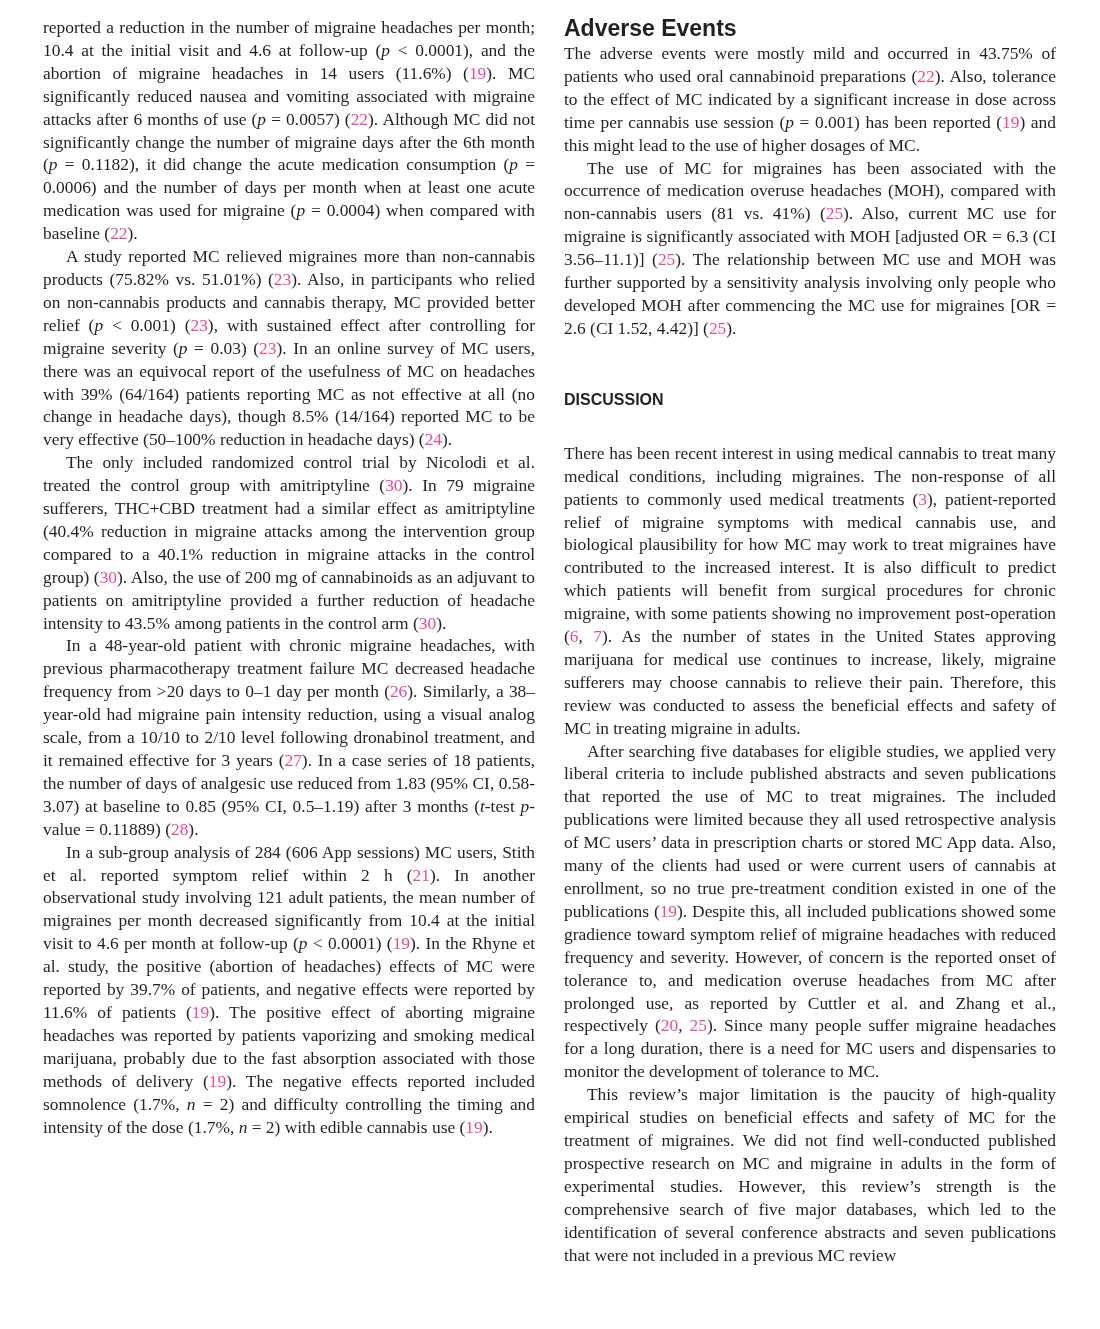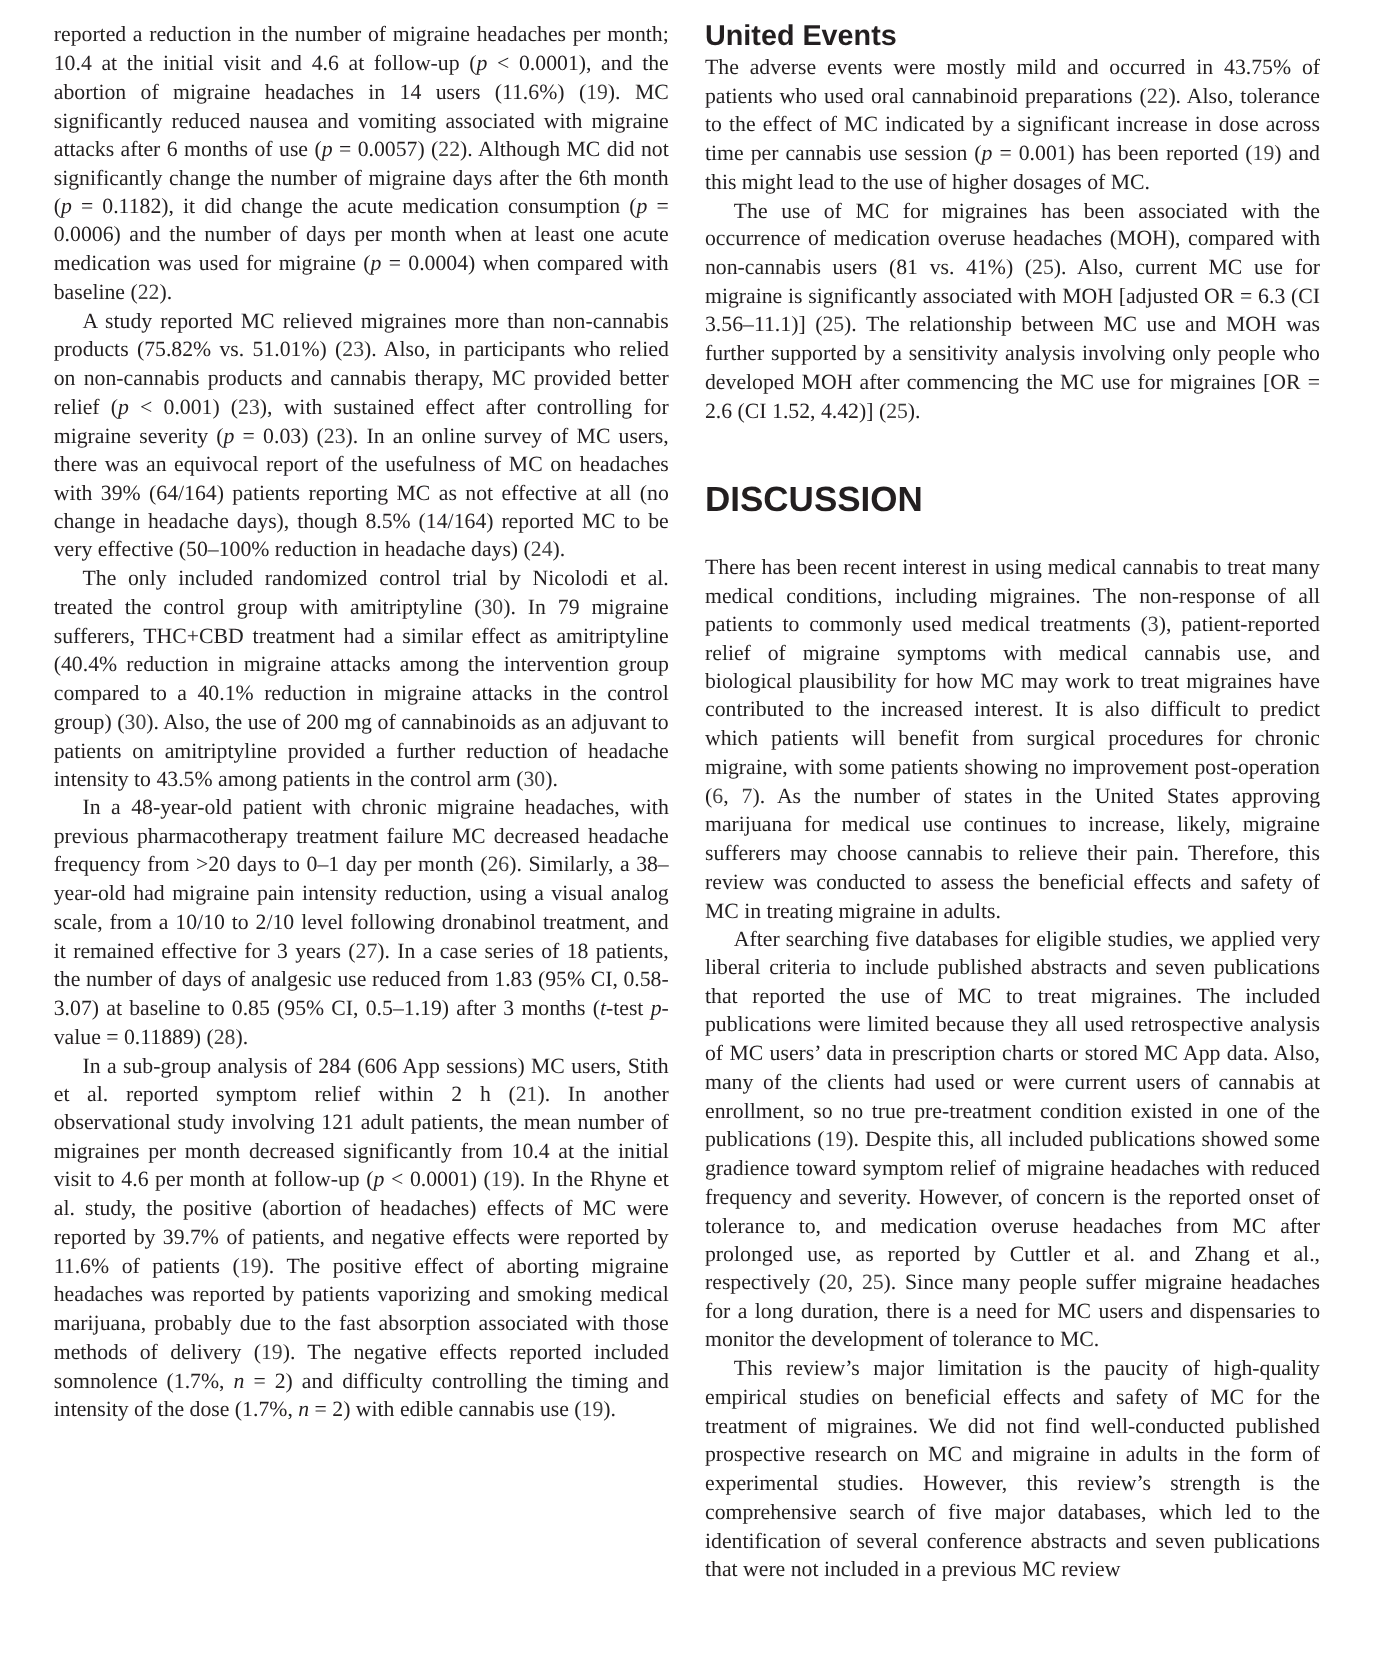--- a/index.html
+++ b/index.html
@@ -2,39 +2,39 @@
 <html><head>
 <meta charset="utf-8">
 <style>
   html, body { margin:0; padding:0; background:#ffffff; }
   body { width:1100px; height:1329px; overflow:hidden; position:relative; color:#231f20; }
   .col { position:absolute; top:16px; width:492px; font-family:"Liberation Serif", serif; font-size:17.4px; line-height:22.9px; text-align:justify; }
   .col.left { left:43px; }
   .col.right { left:564px; }
   p { margin:0; text-indent:0; }
   p.ind { text-indent:23px; }
-  .cite { color:#404040; }
+  .cite { color:#ec4899; }
   h2.sub { font-family:"Liberation Sans", sans-serif; font-weight:bold; font-size:23px; line-height:24px; margin:0 0 2px 0; color:#231f20; }
-  h2.sec { font-family:"Liberation Sans", sans-serif; font-weight:bold; font-size:28px; line-height:24px; margin:48px 0 30px 0; color:#231f20; }
+  h2.sec { font-family:"Liberation Sans", sans-serif; font-weight:bold; font-size:16px; line-height:24px; margin:48px 0 30px 0; color:#231f20; }
 </style>
 </head>
 <body>
 
 <div class="col left">
   <div>
       <p>reported a reduction in the number of migraine headaches per month; 10.4 at the initial visit and 4.6 at follow-up (<i>p</i> &lt; 0.0001), and the abortion of migraine headaches in 14 users (11.6%) (<span class="cite">19</span>). MC significantly reduced nausea and vomiting associated with migraine attacks after 6 months of use (<i>p</i> = 0.0057) (<span class="cite">22</span>). Although MC did not significantly change the number of migraine days after the 6th month (<i>p</i> = 0.1182), it did change the acute medication consumption (<i>p</i> = 0.0006) and the number of days per month when at least one acute medication was used for migraine (<i>p</i> = 0.0004) when compared with baseline (<span class="cite">22</span>).</p>
       <p class="ind">A study reported MC relieved migraines more than non-cannabis products (75.82% vs. 51.01%) (<span class="cite">23</span>). Also, in participants who relied on non-cannabis products and cannabis therapy, MC provided better relief (<i>p</i> &lt; 0.001) (<span class="cite">23</span>), with sustained effect after controlling for migraine severity (<i>p</i> = 0.03) (<span class="cite">23</span>). In an online survey of MC users, there was an equivocal report of the usefulness of MC on headaches with 39% (64/164) patients reporting MC as not effective at all (no change in headache days), though 8.5% (14/164) reported MC to be very effective (50–100% reduction in headache days) (<span class="cite">24</span>).</p>
       <p class="ind">The only included randomized control trial by Nicolodi et al. treated the control group with amitriptyline (<span class="cite">30</span>). In 79 migraine sufferers, THC+CBD treatment had a similar effect as amitriptyline (40.4% reduction in migraine attacks among the intervention group compared to a 40.1% reduction in migraine attacks in the control group) (<span class="cite">30</span>). Also, the use of 200 mg of cannabinoids as an adjuvant to patients on amitriptyline provided a further reduction of headache intensity to 43.5% among patients in the control arm (<span class="cite">30</span>).</p>
       <p class="ind">In a 48-year-old patient with chronic migraine headaches, with previous pharmacotherapy treatment failure MC decreased headache frequency from &gt;20 days to 0–1 day per month (<span class="cite">26</span>). Similarly, a 38–year-old had migraine pain intensity reduction, using a visual analog scale, from a 10/10 to 2/10 level following dronabinol treatment, and it remained effective for 3 years (<span class="cite">27</span>). In a case series of 18 patients, the number of days of analgesic use reduced from 1.83 (95% CI, 0.58- 3.07) at baseline to 0.85 (95% CI, 0.5–1.19) after 3 months (<i>t</i>-test <i>p</i>-value = 0.11889) (<span class="cite">28</span>).</p>
       <p class="ind">In a sub-group analysis of 284 (606 App sessions) MC users, Stith et al. reported symptom relief within 2 h (<span class="cite">21</span>). In another observational study involving 121 adult patients, the mean number of migraines per month decreased significantly from 10.4 at the initial visit to 4.6 per month at follow-up (<i>p</i> &lt; 0.0001) (<span class="cite">19</span>). In the Rhyne et al. study, the positive (abortion of headaches) effects of MC were reported by 39.7% of patients, and negative effects were reported by 11.6% of patients (<span class="cite">19</span>). The positive effect of aborting migraine headaches was reported by patients vaporizing and smoking medical marijuana, probably due to the fast absorption associated with those methods of delivery (<span class="cite">19</span>). The negative effects reported included somnolence (1.7%, <i>n</i> = 2) and difficulty controlling the timing and intensity of the dose (1.7%, <i>n</i> = 2) with edible cannabis use (<span class="cite">19</span>).</p>
     </div>
 </div>
 
 <div class="col right">
-  <h2 class="sub">United Events</h2>
+  <h2 class="sub">Adverse Events</h2>
   <div>
       <p>The adverse events were mostly mild and occurred in 43.75% of patients who used oral cannabinoid preparations (<span class="cite">22</span>). Also, tolerance to the effect of MC indicated by a significant increase in dose across time per cannabis use session (<i>p</i> = 0.001) has been reported (<span class="cite">19</span>) and this might lead to the use of higher dosages of MC.</p>
       <p class="ind">The use of MC for migraines has been associated with the occurrence of medication overuse headaches (MOH), compared with non-cannabis users (81 vs. 41%) (<span class="cite">25</span>). Also, current MC use for migraine is significantly associated with MOH [adjusted OR = 6.3 (CI 3.56–11.1)] (<span class="cite">25</span>). The relationship between MC use and MOH was further supported by a sensitivity analysis involving only people who developed MOH after commencing the MC use for migraines [OR = 2.6 (CI 1.52, 4.42)] (<span class="cite">25</span>).</p>
     </div>
   <h2 class="sec">DISCUSSION</h2>
   <div>
       <p>There has been recent interest in using medical cannabis to treat many medical conditions, including migraines. The non-response of all patients to commonly used medical treatments (<span class="cite">3</span>), patient-reported relief of migraine symptoms with medical cannabis use, and biological plausibility for how MC may work to treat migraines have contributed to the increased interest. It is also difficult to predict which patients will benefit from surgical procedures for chronic migraine, with some patients showing no improvement post-operation (<span class="cite">6</span>, <span class="cite">7</span>). As the number of states in the United States approving marijuana for medical use continues to increase, likely, migraine sufferers may choose cannabis to relieve their pain. Therefore, this review was conducted to assess the beneficial effects and safety of MC in treating migraine in adults.</p>
       <p class="ind">After searching five databases for eligible studies, we applied very liberal criteria to include published abstracts and seven publications that reported the use of MC to treat migraines. The included publications were limited because they all used retrospective analysis of MC users’ data in prescription charts or stored MC App data. Also, many of the clients had used or were current users of cannabis at enrollment, so no true pre-treatment condition existed in one of the publications (<span class="cite">19</span>). Despite this, all included publications showed some gradience toward symptom relief of migraine headaches with reduced frequency and severity. However, of concern is the reported onset of tolerance to, and medication overuse headaches from MC after prolonged use, as reported by Cuttler et al. and Zhang et al., respectively (<span class="cite">20</span>, <span class="cite">25</span>). Since many people suffer migraine headaches for a long duration, there is a need for MC users and dispensaries to monitor the development of tolerance to MC.</p>
       <p class="ind">This review’s major limitation is the paucity of high-quality empirical studies on beneficial effects and safety of MC for the treatment of migraines. We did not find well-conducted published prospective research on MC and migraine in adults in the form of experimental studies. However, this review’s strength is the comprehensive search of five major databases, which led to the identification of several conference abstracts and seven publications that were not included in a previous MC review</p>
     </div>

